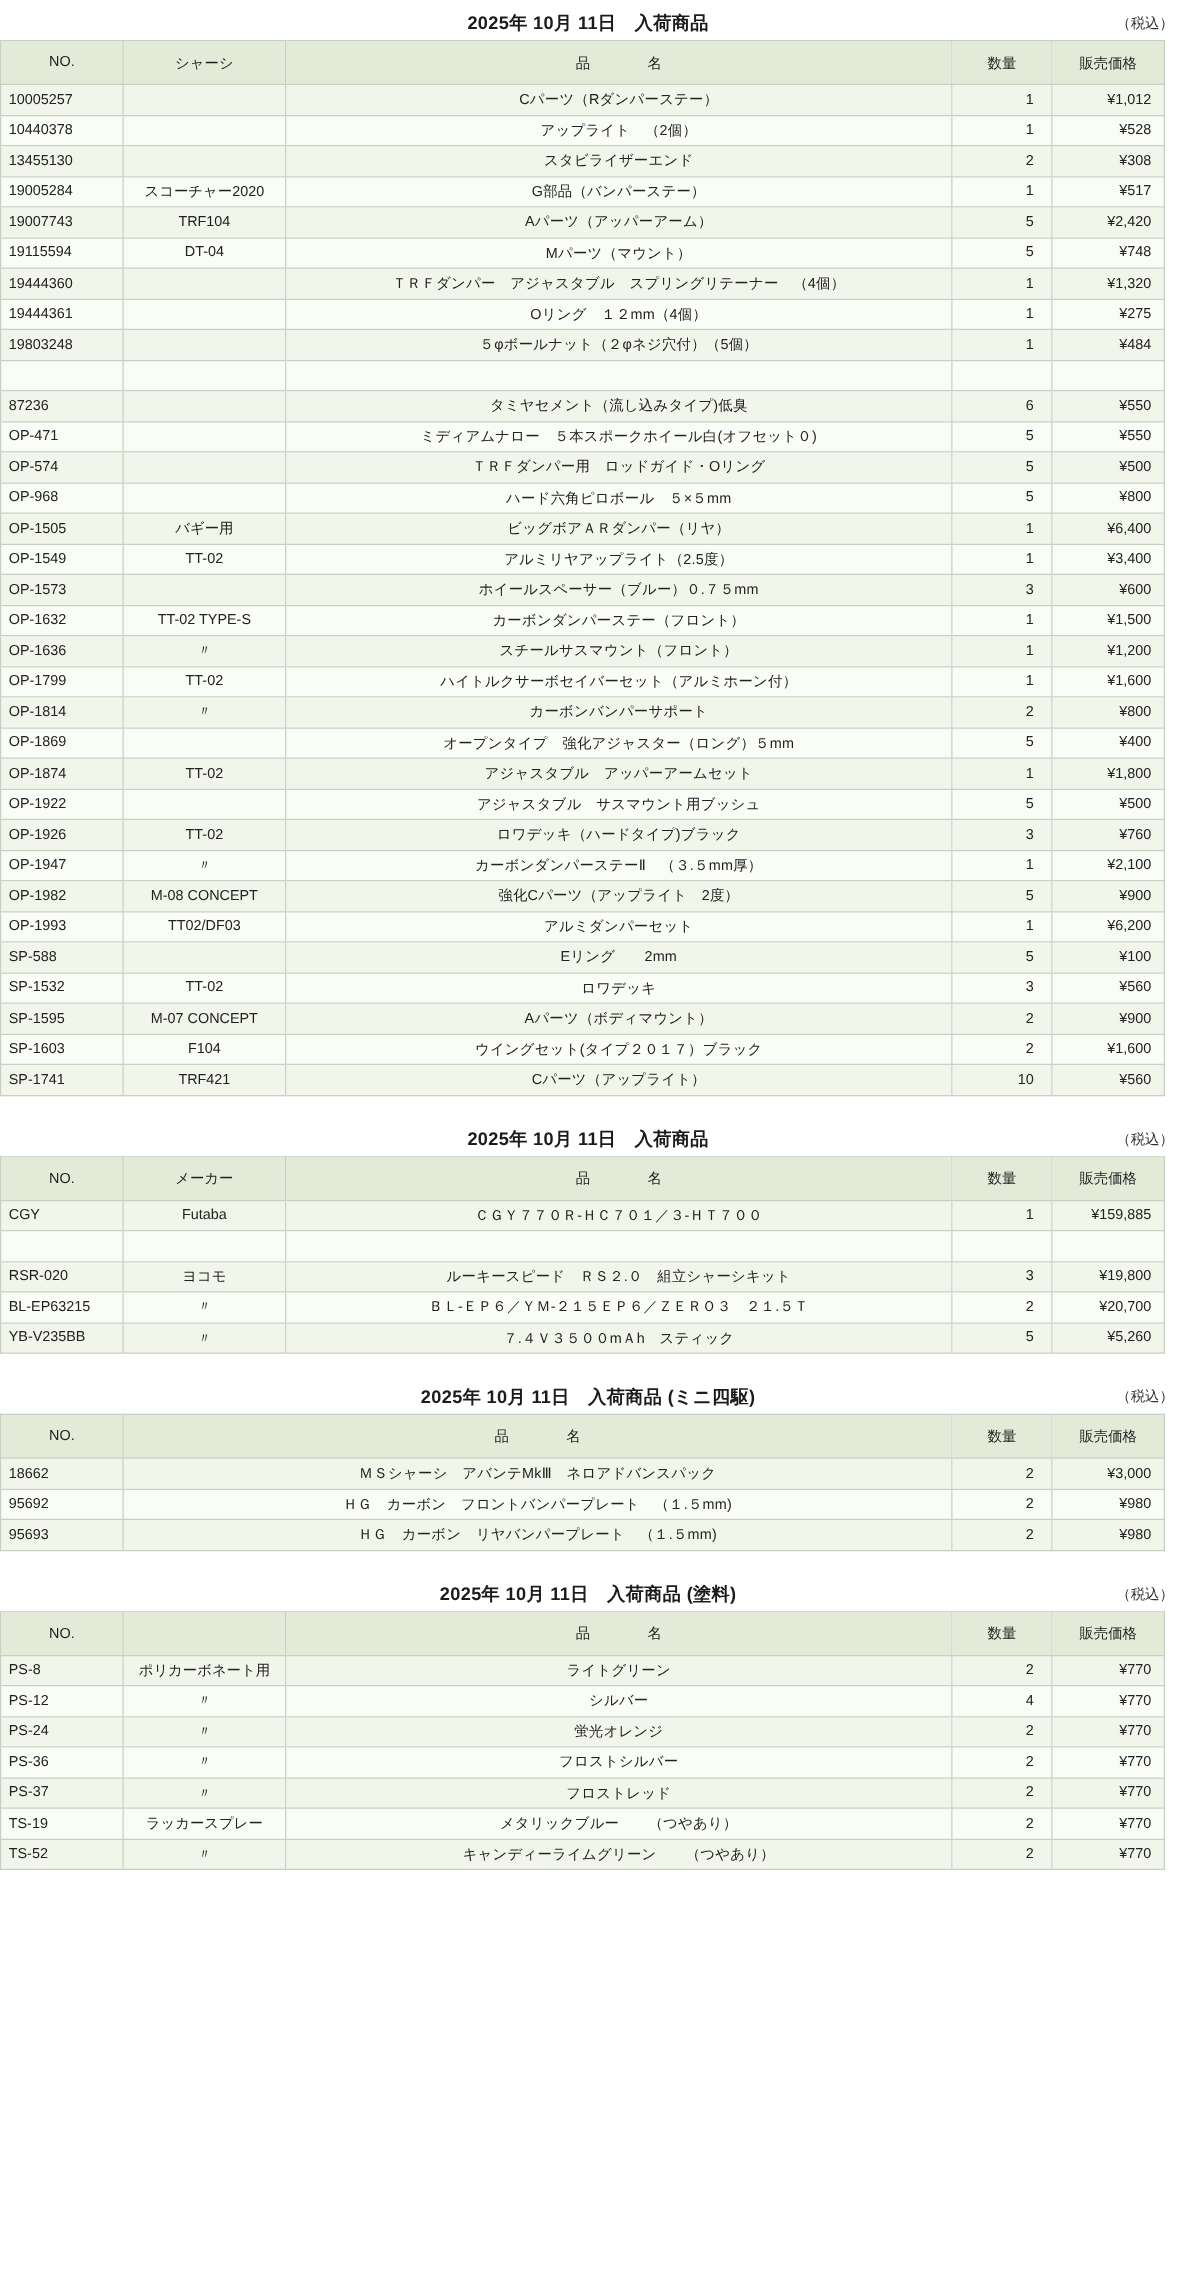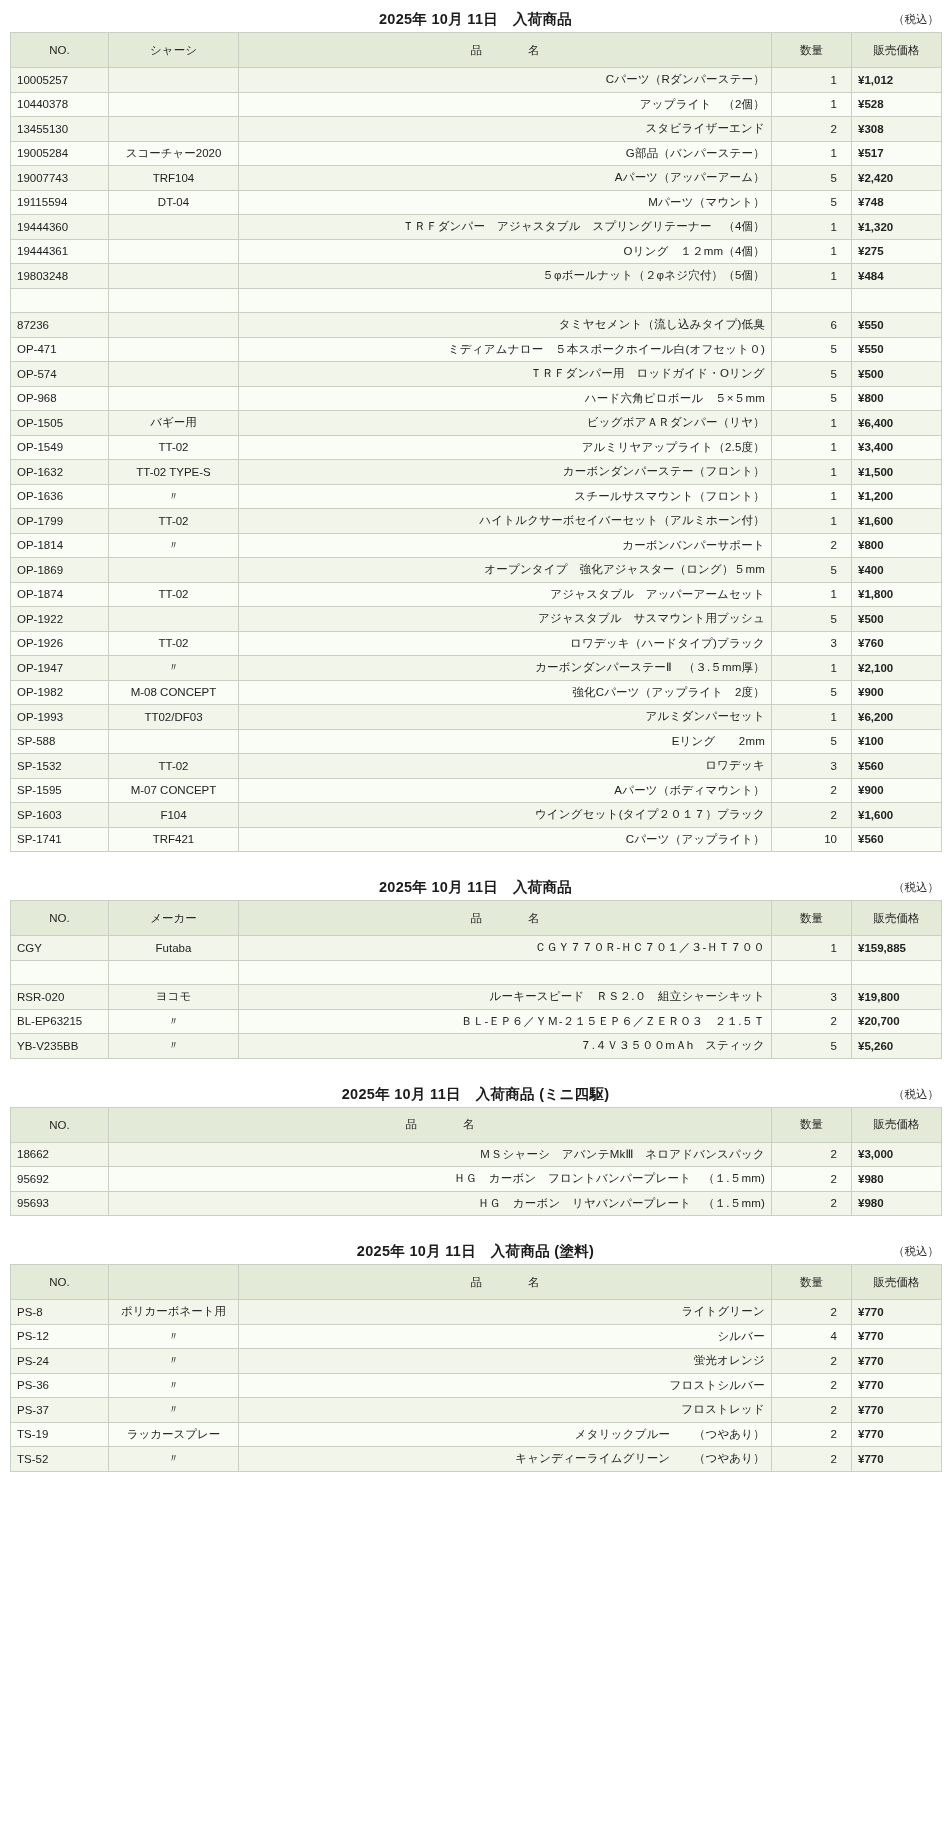--- a/index.html
+++ b/index.html
@@ -9,21 +9,21 @@
   }
   body {
     width: 951px;
     font-family: "Liberation Sans", sans-serif;
     color: #222222;
     -webkit-font-smoothing: antialiased;
   }
   .page {
     width: 951px;
     box-sizing: border-box;
-    padding: 6px 10px 14px 10px;
+    padding: 6px 10px 14px 0;
   }
   .section {
     margin-bottom: 22px;
   }
   .sec-head {
     position: relative;
     height: 26px;
   }
   .sec-title {
     text-align: center;
@@ -64,23 +64,23 @@
     color: #1e1e1e;
   }
   tbody tr:nth-child(odd) td {
     background: #f2f6ea;
   }
   tbody tr:nth-child(even) td {
     background: #fafcf6;
   }
   td.c-no { text-align: left; margin-left: 10px; }
   td.c-chassis { text-align: center; }
-  td.c-name { text-align: right; letter-spacing: 0.2px; }
+  td.c-name { text-align: center; letter-spacing: 0.2px; }
   td.c-qty { text-align: right; padding-right: 14px; }
-  td.c-price { text-align: left; padding-right: 10px; font-weight: bold; }
+  td.c-price { text-align: right; padding-right: 10px; }
 
   
   .t5 col.w-no { width: 98px; }
   .t5 col.w-chassis { width: 130px; }
   .t5 col.w-name { width: 533px; }
   .t5 col.w-qty { width: 80px; }
   .t5 col.w-price { width: 90px; }
 
   
   .t4 col.w-no { width: 98px; }
@@ -223,20 +223,27 @@
               <td class="c-price">¥6,400</td>
             </tr>
             <tr>
               <td class="c-no">OP-1549</td>
               <td class="c-chassis">TT-02</td>
               <td class="c-name">アルミリヤアップライト（2.5度）</td>
               <td class="c-qty">1</td>
               <td class="c-price">¥3,400</td>
             </tr>
             <tr>
+              <td class="c-no">OP-1573</td>
+              <td class="c-chassis"></td>
+              <td class="c-name">ホイールスペーサー（ブルー）０.７５mm</td>
+              <td class="c-qty">3</td>
+              <td class="c-price">¥600</td>
+            </tr>
+            <tr>
               <td class="c-no">OP-1632</td>
               <td class="c-chassis">TT-02 TYPE-S</td>
               <td class="c-name">カーボンダンパーステー（フロント）</td>
               <td class="c-qty">1</td>
               <td class="c-price">¥1,500</td>
             </tr>
             <tr>
               <td class="c-no">OP-1636</td>
               <td class="c-chassis">〃</td>
               <td class="c-name">スチールサスマウント（フロント）</td>

